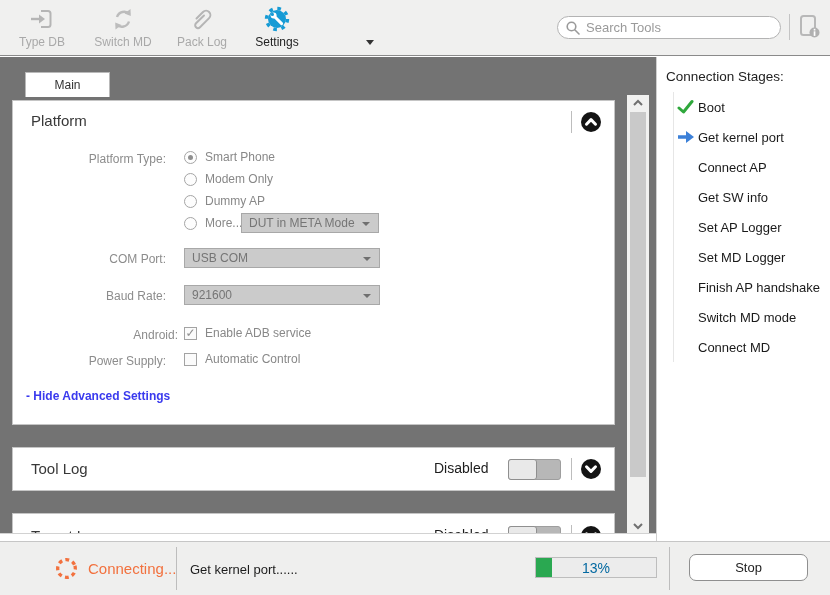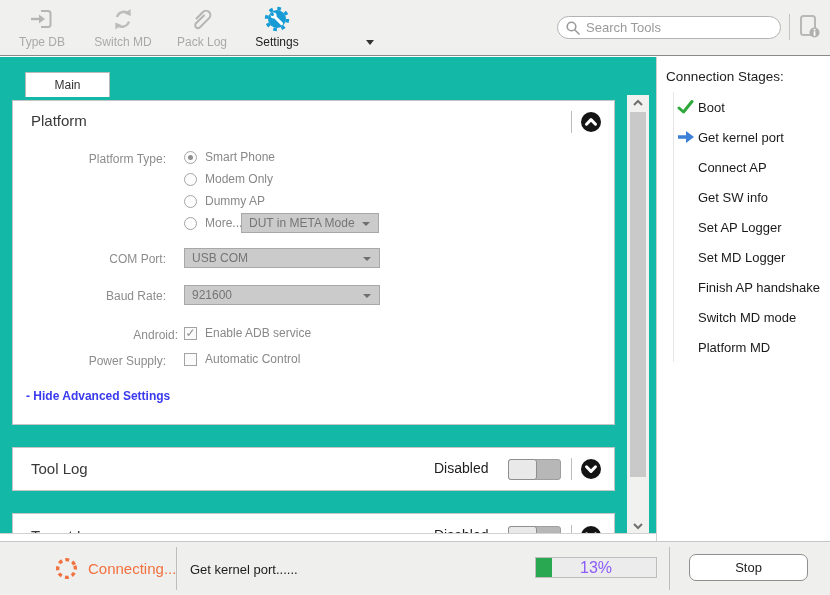--- a/index.html
+++ b/index.html
@@ -15,21 +15,21 @@
   .tb-item.disabled .tb-label { color:#a9a9a9; }
   .more-caret { position:absolute; left:366px; top:40px; width:0; height:0; border-left:4px solid transparent; border-right:4px solid transparent; border-top:5px solid #333; }
   .search-wrap { position:absolute; left:557px; top:16px; width:224px; height:23px; }
   .search-wrap input { width:100%; height:100%; border:1px solid #b3b3b3; border-radius:12px; padding:0 10px 0 28px; font-size:13px; color:#444; background:#fff; font-family:"Liberation Sans", sans-serif; outline:none; }
   .search-wrap input::placeholder { color:#9a9a9a; }
   .search-icon { position:absolute; left:8px; top:4px; width:16px; height:16px; }
   .tb-div { position:absolute; left:789px; top:14px; width:1px; height:26px; background:#c4c4c4; }
   .device-icon { position:absolute; left:797px; top:13px; width:26px; height:28px; }
 
   
-  .content { position:absolute; left:0; top:57px; width:656px; height:477px; background:#14b8a6; border-bottom:1px solid #d2d2d2; overflow:hidden; }
+  .content { position:absolute; left:0; top:57px; width:656px; height:477px; background:#737373; border-bottom:1px solid #d2d2d2; overflow:hidden; }
   .tab { position:absolute; left:25px; top:15px; width:85px; height:25px; background:#fff; border:1px solid #b9b9b9; border-bottom:none; text-align:center; line-height:25px; font-size:12px; color:#333; }
   .panel { position:absolute; left:12px; width:603px; background:#fff; border:1px solid #c5c5c5; }
   .panel-title { position:absolute; left:18px; top:11px; font-size:15px; color:#383838; }
   .collapse-div { position:absolute; left:558px; top:10px; width:1px; height:22px; background:#bdbdbd; }
   .collapse-btn { position:absolute; left:567px; top:10px; width:22px; height:22px; cursor:pointer; }
 
   .panel-platform { top:43px; height:325px; }
   .frm-label { position:absolute; width:145px; text-align:right; font-size:12px; color:#8c8c8c; }
   .radio-row { position:absolute; left:171px; display:flex; align-items:center; }
   .radio { width:13px; height:13px; border:1px solid #a5a5a5; border-radius:50%; background:#fdfdfd; position:relative; flex:0 0 auto; }
@@ -64,21 +64,21 @@
   .stage .st-label { font-size:13px; color:#1a1a1a; white-space:nowrap; }
 
   
   .statusbar { position:absolute; left:0; top:541px; width:830px; height:54px; background:#efefee; border-top:1px solid #c6c6c6; }
   .spin-icon { position:absolute; left:54px; top:14px; width:25px; height:25px; }
   .connecting { position:absolute; left:88px; top:18px; font-size:15px; color:#f2713e; }
   .sb-div1 { position:absolute; left:176px; top:5px; width:1px; height:43px; background:#bdbdbd; }
   .sb-msg { position:absolute; left:190px; top:20px; font-size:13px; color:#1c1c1c; }
   .progress { position:absolute; left:535px; top:15px; width:122px; height:21px; background:#ececec; border:1px solid #bdbdbd; }
   .progress .fill { position:absolute; left:0; top:0; height:100%; background:#2aa851; }
-  .progress .pct { position:absolute; left:0; top:0; width:100%; height:100%; text-align:center; line-height:20px; font-size:16px; color:#8b5cf6; }
+  .progress .pct { position:absolute; left:0; top:0; width:100%; height:100%; text-align:center; line-height:20px; font-size:14px; color:#0369a1; }
   .sb-div2 { position:absolute; left:669px; top:5px; width:1px; height:43px; background:#bdbdbd; }
   .stop-btn { position:absolute; left:689px; top:12px; width:119px; height:27px; background:#fff; border:1.5px solid #8f8f8f; border-radius:7px; font-size:13px; color:#222; font-family:"Liberation Sans", sans-serif; cursor:pointer; }
 </style>
 </head>
 <body>
 
 <div class="app">
 
   <div class="toolbar">
 
@@ -298,21 +298,21 @@
       <div class="stage">
         <span class="st-icon"></span>
         <span class="st-label">Finish AP handshake</span>
       </div>
       <div class="stage">
         <span class="st-icon"></span>
         <span class="st-label">Switch MD mode</span>
       </div>
       <div class="stage">
         <span class="st-icon"></span>
-        <span class="st-label">Platform MD</span>
+        <span class="st-label">Connect MD</span>
       </div>
     </div>
   </div>
 
   <div class="statusbar">
     <span class="spin-icon">
       <svg width="25" height="25" viewBox="0 0 24 24">
           <circle cx="12" cy="12" r="8.5" fill="none" stroke="#f2713e" stroke-width="3.2" stroke-dasharray="3.6 3.3" transform="rotate(-18 12 12)"></circle>
         </svg>
     </span>

